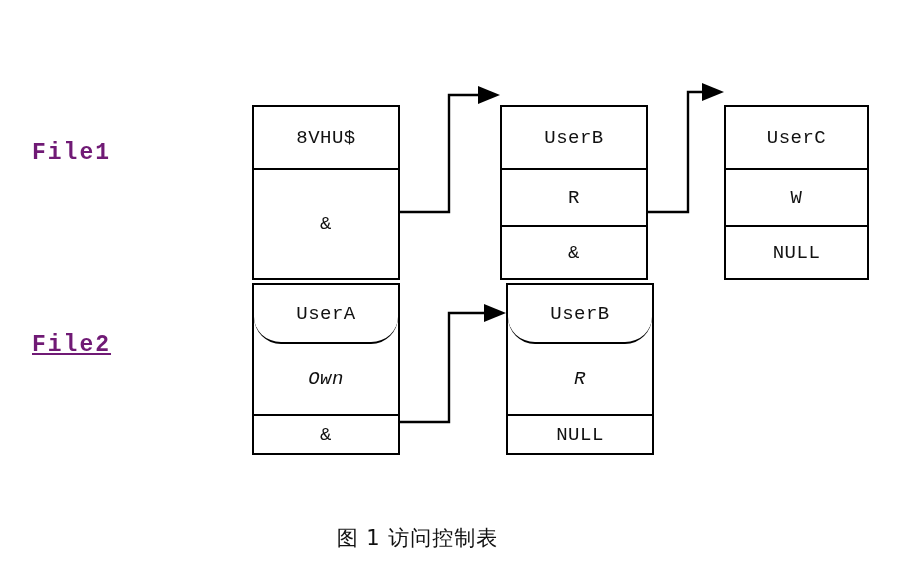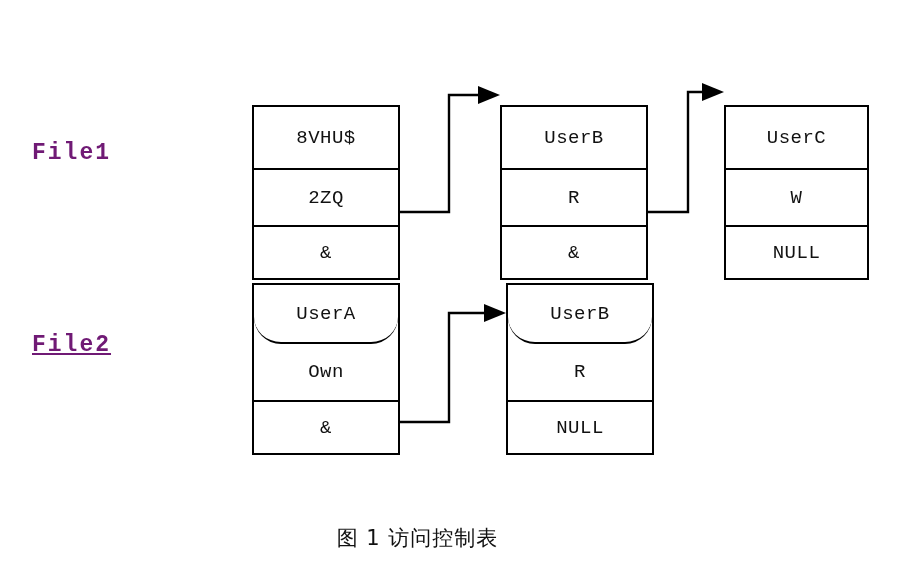--- a/index.html
+++ b/index.html
@@ -55,21 +55,21 @@
 
   
   .node.r1 { top: 62px; height: 175px; margin-top: 43px; }
   .node.r1 .c0 { height: 63px; }
   .node.r1 .c1 { height: 57px; }
   .node.r1 .c2 { flex: 1; }
 
   
   .node.r2 { top: 283px; height: 172px; }
   .node.r2 .c0 { height: 59px; border-radius: 27px; }
-  .node.r2 .c1 { height: 58px; }
+  .node.r2 .c1 { height: 72px; font-style: italic; }
   .node.r2 .c2 { flex: 1; }
 
   #node-file1-a { left: 252px; width: 148px; }
   #node-file1-b { left: 500px; width: 148px; }
   #node-file1-c { left: 724px; width: 145px; text-align: center; }
   #node-file2-a { left: 252px; width: 148px; }
   #node-file2-b { left: 506px; width: 148px; }
 
   
   .connector {
@@ -97,21 +97,20 @@
 </head>
 <body>
 
 <div id="canvas">
 
   <div id="label-file1" class="row-label">File1</div>
   <div id="label-file2" class="row-label">File2</div>
 
   <div id="node-file1-a" class="node r1">
     <div class="node-cell c0 div-below">8VHU$</div>
-    <div class="node-cell c1 div-below">2ZQ</div>
     <div class="node-cell c2">&amp;</div>
   </div>
 
   <div id="node-file1-b" class="node r1">
     <div class="node-cell c0 div-below">UserB</div>
     <div class="node-cell c1 div-below">R</div>
     <div class="node-cell c2">&amp;</div>
   </div>
 
   <div id="node-file1-c" class="node r1">

